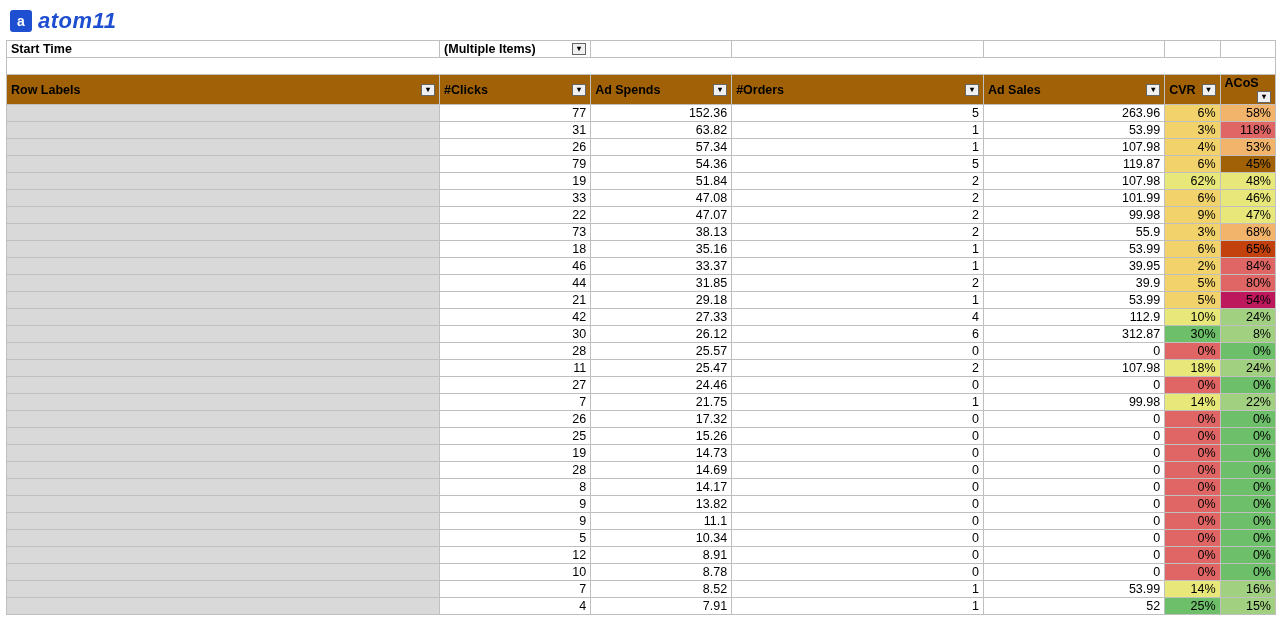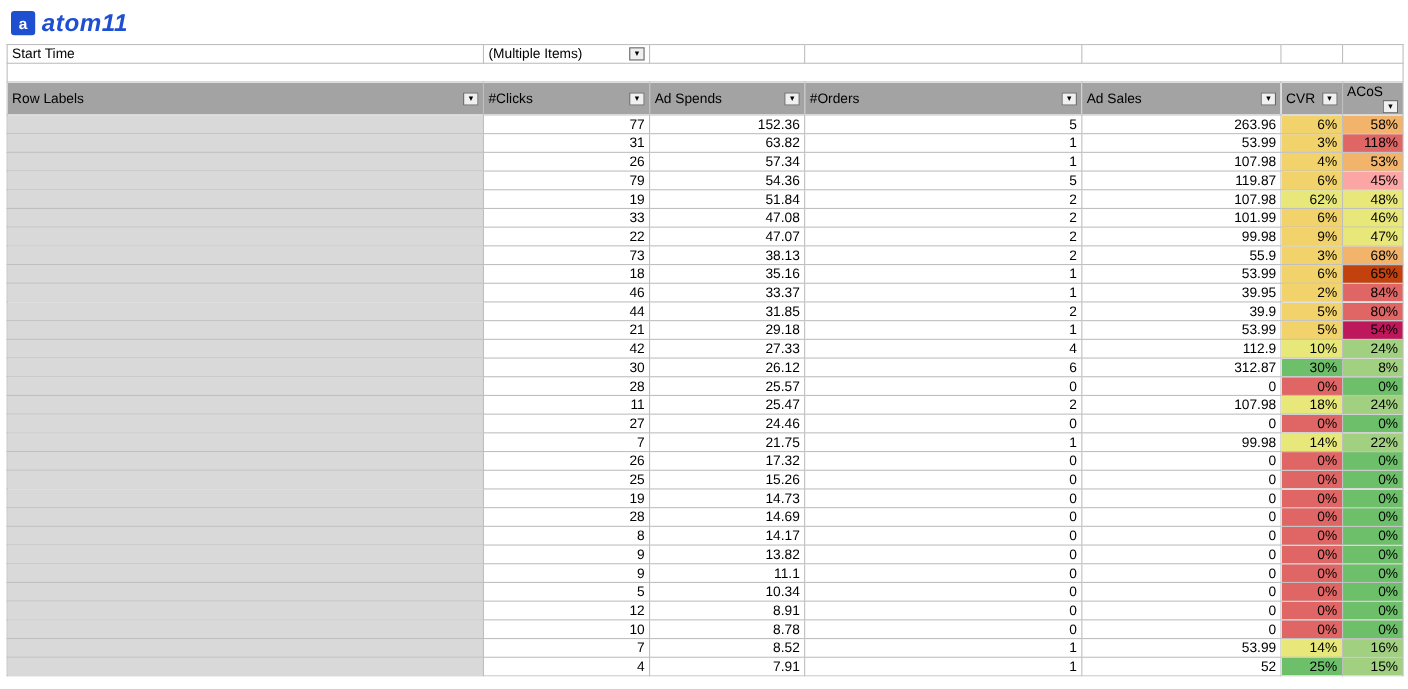--- a/index.html
+++ b/index.html
@@ -41,24 +41,24 @@
   table.pivot td, table.pivot th {
     border: 1px solid #bfbfbf;
     padding: 1px 4px;
     white-space: nowrap;
     overflow: hidden;
     height: 16px;
     font-size: 12.5px;
   }
   table.pivot th {
     text-align: left;
-    font-weight: 400;
-    background: #a3a3a3;
-  }
-  .filter-key { background: #fff; font-weight:400; }
+    font-weight: 700;
+    background: #a16207;
+  }
+  .filter-key { background: #fff; font-weight:700; }
   .filter-btn {
     width: 14px; height:12px; border:1px solid #666; display:inline-block;
     font-size:8px; text-align:center; line-height:10px; background:#f0f0f0;
     float:right; margin-top:1px; cursor:pointer;
   }
   td.num { text-align:right; }
   td.rowlabel { background:#d9d9d9; }
   .col-rowlabels { width:430px; }
   .col-clicks { width:150px; }
   .col-spends { width:140px; }
@@ -164,21 +164,21 @@
         <td class="num" style="background:#f2d36b">4%</td>
         <td class="num" style="background:#f2b36b">53%</td>
       </tr>
       <tr>
         <td class="rowlabel"></td>
         <td class="num">79</td>
         <td class="num">54.36</td>
         <td class="num">5</td>
         <td class="num">119.87</td>
         <td class="num" style="background:#f2d36b">6%</td>
-        <td class="num" style="background:#fca5a5">45%</td>
+        <td class="num" style="background:#a16207">45%</td>
       </tr>
       <tr>
         <td class="rowlabel"></td>
         <td class="num">19</td>
         <td class="num">51.84</td>
         <td class="num">2</td>
         <td class="num">107.98</td>
         <td class="num" style="background:#e8e87a">62%</td>
         <td class="num" style="background:#e8e87a">48%</td>
       </tr>

